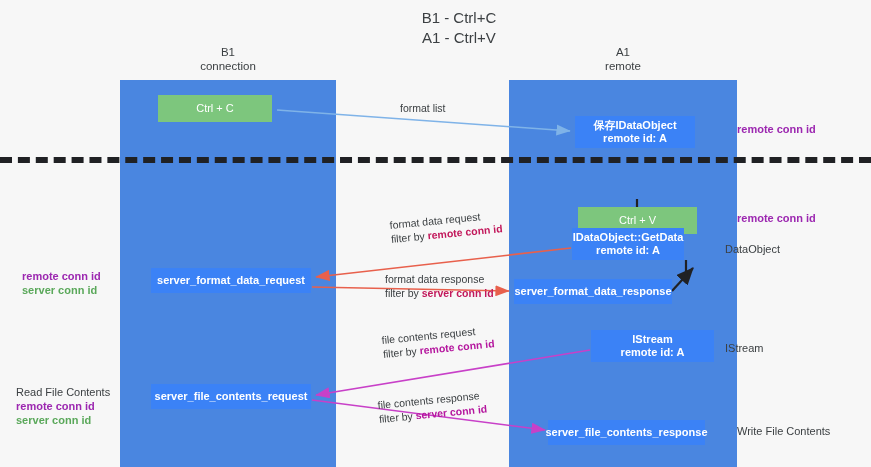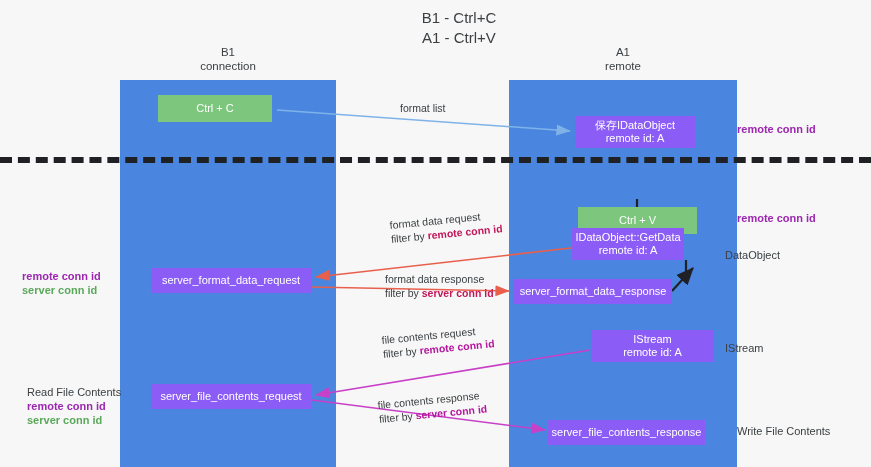--- a/index.html
+++ b/index.html
@@ -70,21 +70,21 @@
     align-items: center;
     justify-content: center;
     color: #ffffff;
     font-size: 11px;
     line-height: 13px;
     text-align: center;
     z-index: 5;
   }
   .node .ln { display: block; white-space: nowrap; }
   .node.green { background: #7dc67d; }
-  .node.orange { background: #8b5cf6; }
+  .node.orange { background: #3b82f6; font-weight: bold; }
 
   #node-ctrlc   { left: 158px; top: 95px;  width: 114px; height: 27px; }
   #node-ctrlv   { left: 578px; top: 172px; width: 119px; height: 27px; margin-top: 35px; }
   #node-idataobject-save { left: 575px; top: 116px; width: 120px; height: 32px; }
   #node-getdata { left: 572px; top: 228px; width: 112px; height: 32px; }
   #node-istream { left: 591px; top: 330px; width: 123px; height: 32px; }
   #node-sfdreq  { left: 151px; top: 268px; width: 160px; height: 25px; }
   #node-sfdresp { left: 514px; top: 279px; width: 158px; height: 25px; }
   #node-sfcreq  { left: 151px; top: 384px; width: 160px; height: 25px; }
   #node-sfcresp { left: 548px; top: 420px; width: 157px; height: 25px; }
@@ -96,25 +96,25 @@
     line-height: 14px;
     color: #3c4043;
     white-space: nowrap;
   }
   .side-note .purple { color: #9c27b0; font-weight: bold; display: block; }
   .side-note .green  { color: #5aa85a; font-weight: bold; display: block; }
   .side-note .plain  { color: #3c4043; display: block; }
 
   #note-r1 { left: 737px; top: 122px; }
   #note-r2 { left: 737px; top: 211px; }
-  #note-r3 { left: 725px; top: 248px; }
+  #note-r3 { left: 725px; top: 242px; }
   #note-r4 { left: 725px; top: 341px; }
   #note-r5 { left: 737px; top: 424px; text-align: right; }
   #note-l1 { left: 22px;  top: 269px; }
-  #note-l2 { left: 27px;  top: 385px; }
+  #note-l2 { left: 16px;  top: 385px; }
 
   
   .edge-label {
     position: absolute;
     font-size: 10.5px;
     line-height: 14px;
     color: #3c4043;
     white-space: nowrap;
     z-index: 6;
   }

